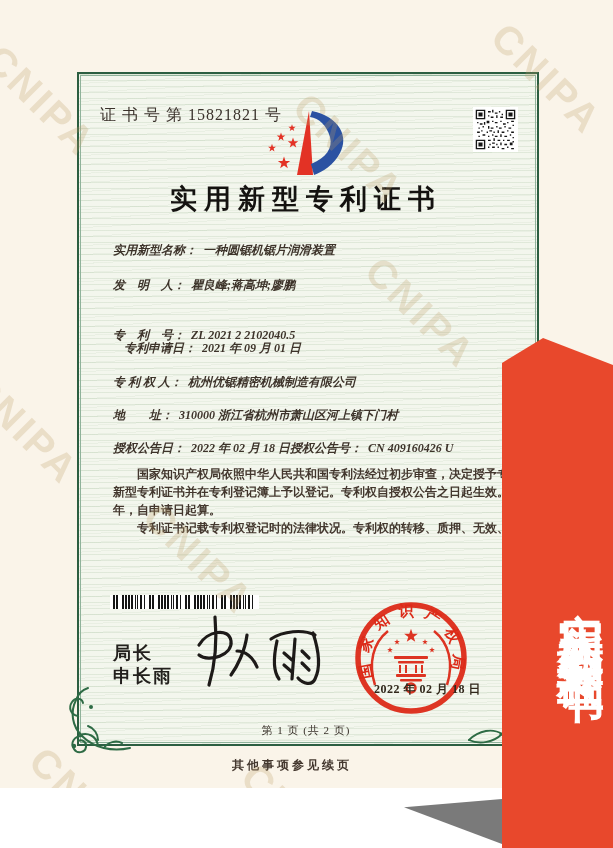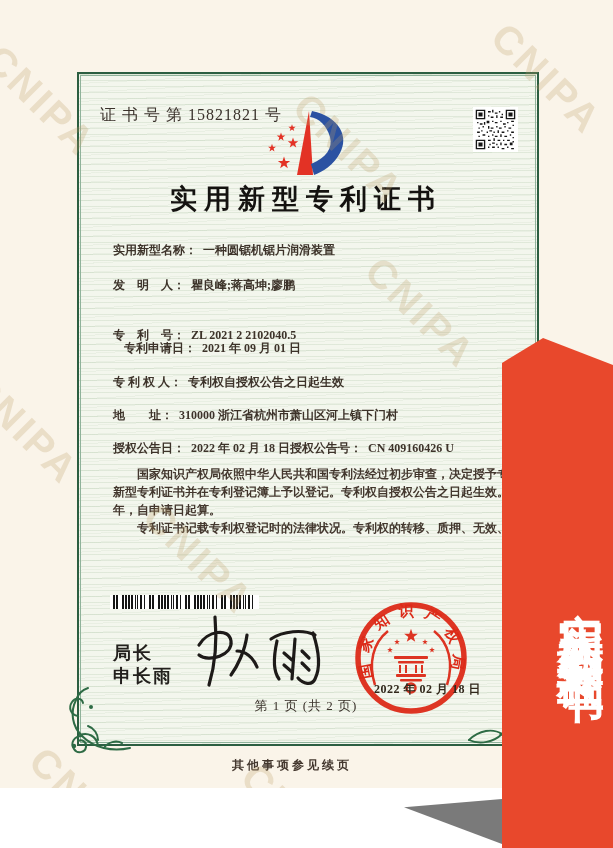--- a/index.html
+++ b/index.html
@@ -14,41 +14,41 @@
   #frame{left:77px;top:72px;width:458px;height:670px;border:2px solid #2c5e41;
          background:#f3f6ed;
          background-image:repeating-linear-gradient(180deg,rgba(104,148,96,0.14) 0 1px,rgba(104,148,96,0) 1px 6px),
                           repeating-linear-gradient(177deg,rgba(104,148,96,0.07) 0 1px,rgba(104,148,96,0) 1px 9px);}
   #frame-inner{position:absolute;inset:1px;border:1px solid #8fb29a;}
 
   .cert-no{left:100px;top:105px;font-size:16px;color:#3a322b;letter-spacing:1px;}
   .title{left:77px;top:181px;width:458px;text-align:center;font-size:27px;font-weight:bold;
          color:#141210;letter-spacing:7px;white-space:nowrap;}
 
-  .field-row{left:113px;white-space:nowrap;font-size:12px;font-weight:bold;color:#3d332a;}
+  .field-row{left:113px;white-space:nowrap;font-size:12px;font-weight:bold;color:#3d332a;font-style:italic;}
   .field-label{display:inline-block;}
   .field-value{display:inline-block;margin-left:6px;}
   .second-pair{}
 
   .body-line{left:113px;white-space:nowrap;font-size:12px;color:#43372e;font-weight:bold;}
   .indent{padding-left:24px;}
 
   .barcode{left:110px;top:595px;width:143px;height:14px;background-color:#ffffff;
     background-image:
       repeating-linear-gradient(90deg,#151515 0 2px,rgba(0,0,0,0) 2px 4px,#151515 4px 5px,rgba(0,0,0,0) 5px 9px),
       repeating-linear-gradient(90deg,#151515 0 1px,rgba(0,0,0,0) 1px 3px,#151515 3px 5px,rgba(0,0,0,0) 5px 12px);
     background-size:100% 100%;border-left:3px solid #fff;border-right:3px solid #fff;}
 
   .sig-label{left:113px;font-size:18px;font-weight:bold;color:#23201d;
              font-family:"Liberation Sans","DejaVu Sans",sans-serif;letter-spacing:2px;}
 
   .seal-date{left:374px;top:681px;font-size:12px;font-weight:bold;color:#32281c;
              letter-spacing:0.5px;white-space:nowrap;z-index:4;}
 
-  .page-info{left:77px;top:697px;width:458px;text-align:center;font-size:13px;color:#3a322b;letter-spacing:1px;}
+  .page-info{left:77px;top:723px;width:458px;text-align:center;font-size:11px;color:#3a322b;letter-spacing:1px;}
   .note{left:77px;top:757px;width:430px;text-align:center;font-size:12px;font-weight:bold;
         color:#43372e;letter-spacing:3px;}
 
   
   #wm-layer{left:0;top:0;width:613px;height:788px;overflow:hidden;pointer-events:none;z-index:5;}
   .wm{position:absolute;font-family:"Liberation Sans","DejaVu Sans",sans-serif;
       font-weight:bold;font-size:40px;letter-spacing:3px;color:rgba(190,158,104,0.26);
       transform:rotate(45deg);transform-origin:0 50%;white-space:nowrap;}
 
   #white-strip{left:0;top:788px;width:613px;height:60px;background:#ffffff;z-index:6;}
@@ -121,21 +121,21 @@
   <div class="abs field-row" style="top:277px;">
     <span class="field-label">发　明　人：</span><span class="field-value">瞿良峰;蒋高坤;廖鹏</span>
   </div>
   <div class="abs field-row" style="top:327px;">
     <span class="field-label">专　利　号：</span><span class="field-value">ZL 2021 2 2102040.5</span>
   </div>
   <div class="abs field-row" style="top:340px;margin-left:11px;">
     <span class="field-label">专利申请日：</span><span class="field-value">2021 年 09 月 01 日</span>
   </div>
   <div class="abs field-row" style="top:374px;">
-    <span class="field-label">专 利 权 人：</span><span class="field-value">专利权自授权公告之日起生效</span>
+    <span class="field-label">专 利 权 人：</span><span class="field-value">杭州优锯精密机械制造有限公司</span>
   </div>
   <div class="abs field-row" style="top:407px;">
     <span class="field-label">地　　址：</span><span class="field-value">310000 浙江省杭州市萧山区河上镇下门村</span>
   </div>
   <div class="abs field-row" style="top:440px;">
     <span class="field-label">授权公告日：</span><span class="field-value">2022 年 02 月 18 日</span><span class="field-label second-pair">授权公告号：</span><span class="field-value">CN 409160426 U</span>
   </div>
 
   <div class="abs body-line indent" style="top:466px;">国家知识产权局依照中华人民共和国专利法经过初步审查，决定授予专利权，颁发实用</div>
   <div class="abs body-line" style="top:484px;">新型专利证书并在专利登记簿上予以登记。专利权自授权公告之日起生效。专利权期限为十</div>

